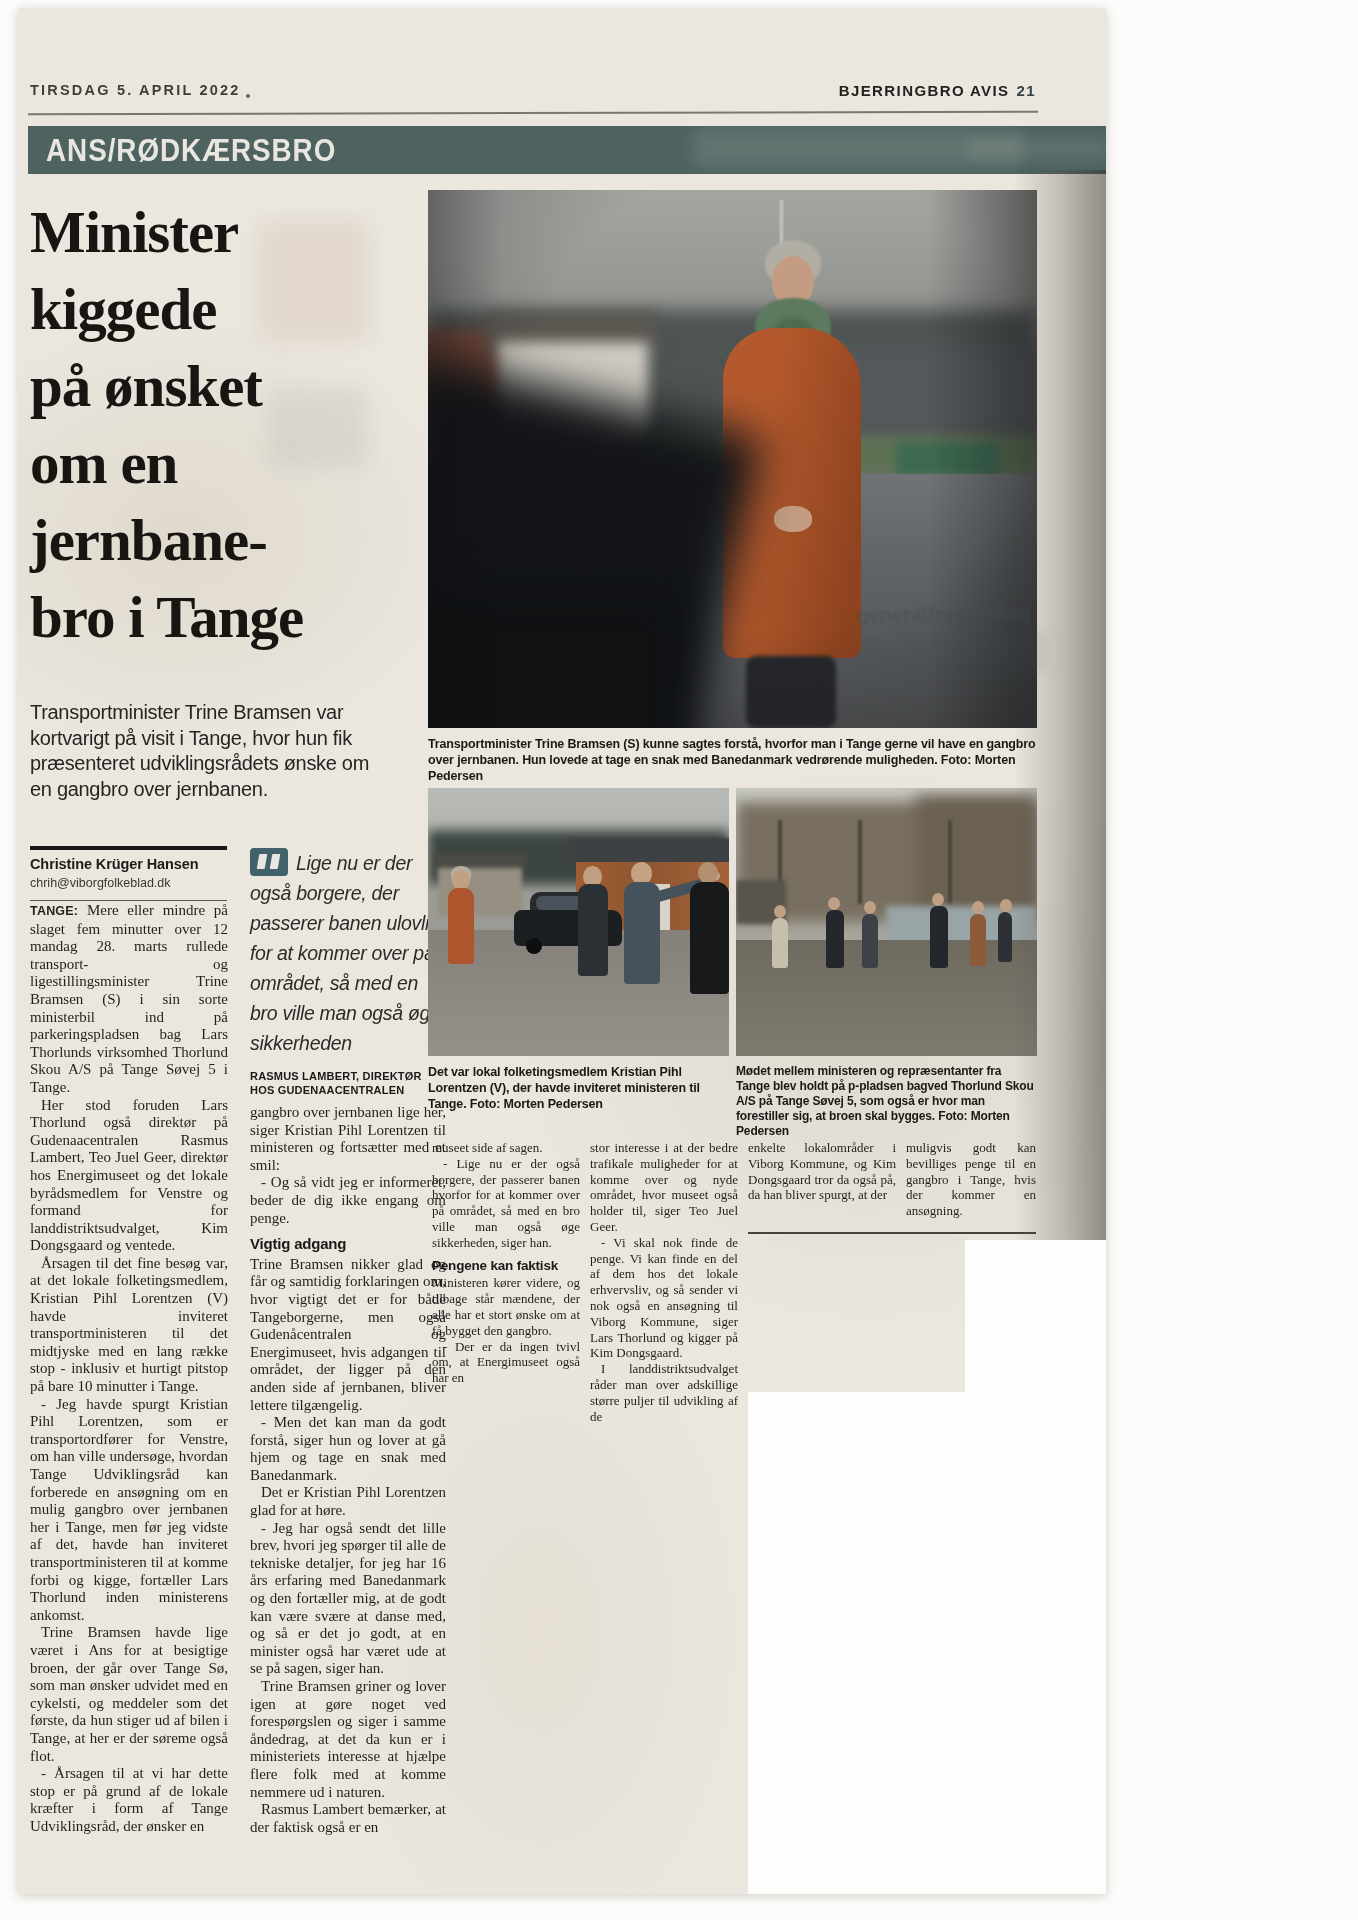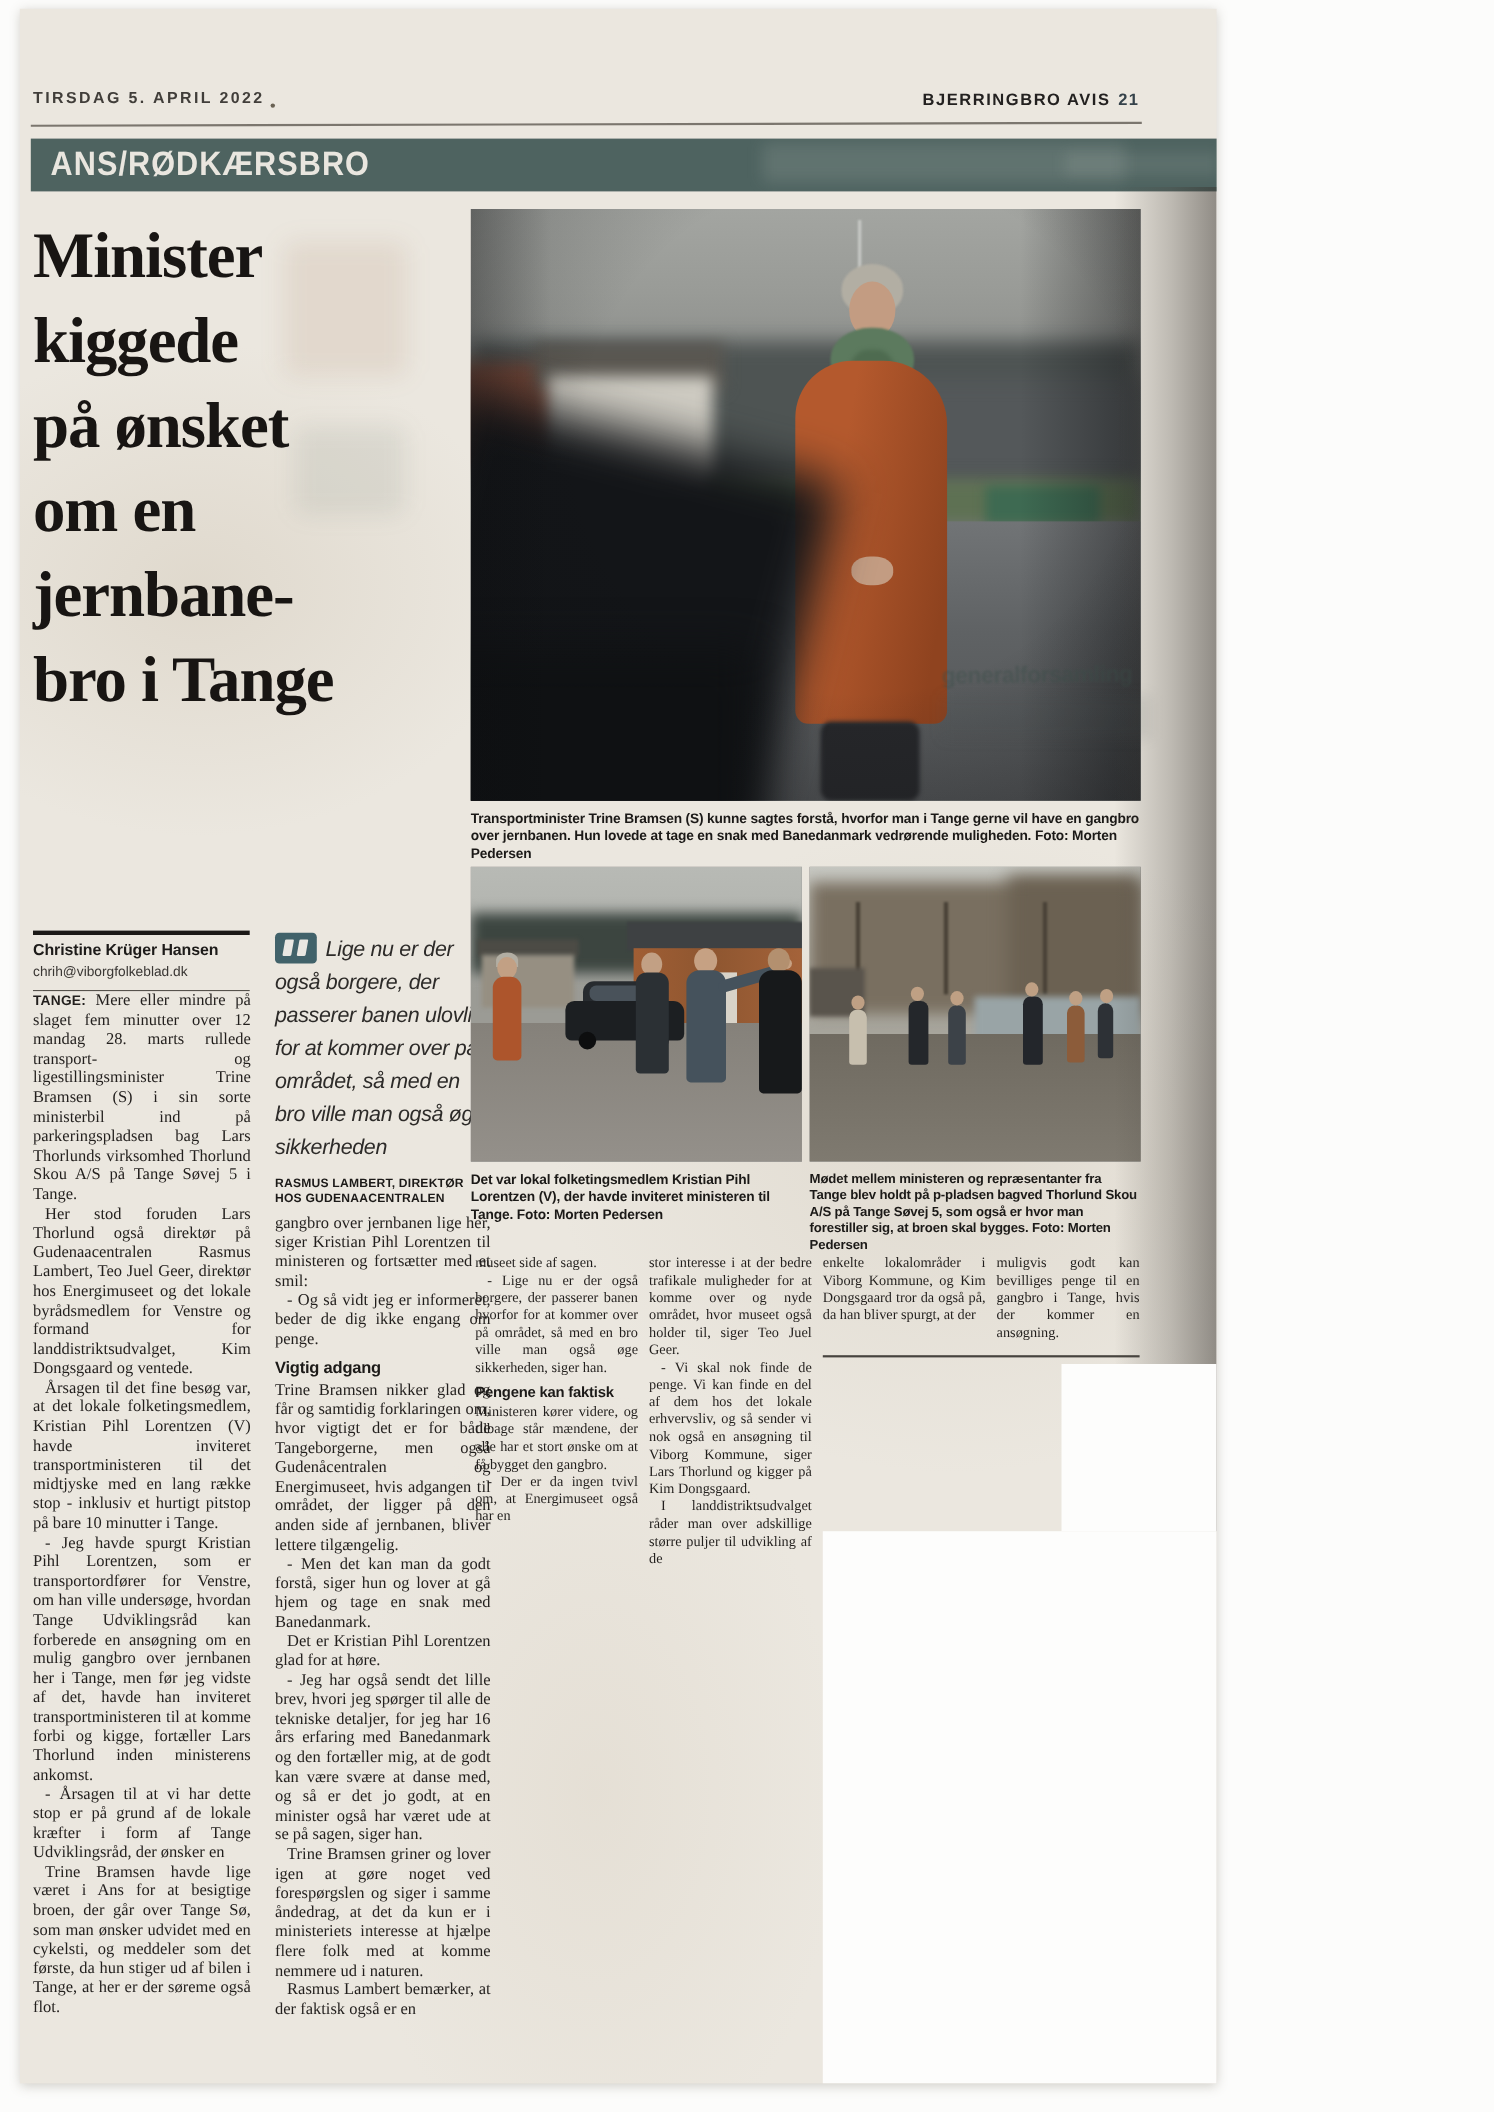--- a/index.html
+++ b/index.html
@@ -181,36 +181,37 @@
 
   <div class="abs headline">
     <div>Minister</div>
     <div>kiggede</div>
     <div>på ønsket</div>
     <div>om en</div>
     <div>jernbane-</div>
     <div>bro i Tange</div>
   </div>
 
+  <div class="abs standfirst">Transportminister Trine Bramsen var kortvarigt på visit i Tange, hvor hun fik præsenteret udviklingsrådets ønske om en gangbro over jernbanen.</div>
 
   <div class="abs ghost-headline"></div>
   <div class="abs ghost-headline2"></div>
 
   <div class="abs rule-thick"></div>
   <div class="abs byline-name">Christine Krüger Hansen</div>
   <div class="abs byline-email">chrih@viborgfolkeblad.dk</div>
   <div class="abs rule-thin"></div>
 
   <div class="abs body-text col1">
     <p><span class="lead-in">TANGE:</span><span> Mere eller mindre på slaget fem minutter over 12 mandag 28. marts rullede transport- og ligestillingsminister Trine Bramsen (S) i sin sorte ministerbil ind på parkeringspladsen bag Lars Thorlunds virksomhed Thorlund Skou A/S på Tange Søvej 5 i Tange.</span></p>
     <p class="ind">Her stod foruden Lars Thorlund også direktør på Gudenaacentralen Rasmus Lambert, Teo Juel Geer, direktør hos Energimuseet og det lokale byrådsmedlem for Venstre og formand for landdistriktsudvalget, Kim Dongsgaard og ventede.</p>
     <p class="ind">Årsagen til det fine besøg var, at det lokale folketingsmedlem, Kristian Pihl Lorentzen (V) havde inviteret transportministeren til det midtjyske med en lang række stop - inklusiv et hurtigt pitstop på bare 10 minutter i Tange.</p>
     <p class="ind">- Jeg havde spurgt Kristian Pihl Lorentzen, som er transportordfører for Venstre, om han ville undersøge, hvordan Tange Udviklingsråd kan forberede en ansøgning om en mulig gangbro over jernbanen her i Tange, men før jeg vidste af det, havde han inviteret transportministeren til at komme forbi og kigge, fortæller Lars Thorlund inden ministerens ankomst.</p>
+    <p class="ind">Trine Bramsen havde lige været i Ans for at besigtige broen, der går over Tange Sø, som man ønsker udvidet med en cykelsti, og meddeler som det første, da hun stiger ud af bilen i Tange, at her er der søreme også flot.</p>
     <p class="ind">- Årsagen til at vi har dette stop er på grund af de lokale kræfter i form af Tange Udviklingsråd, der ønsker en</p>
-    <p class="ind">Trine Bramsen havde lige været i Ans for at besigtige broen, der går over Tange Sø, som man ønsker udvidet med en cykelsti, og meddeler som det første, da hun stiger ud af bilen i Tange, at her er der søreme også flot.</p>
   </div>
 
   <div class="abs pullquote">
     <div class="pq-icon"></div>
     <div class="pq-text">Lige nu er der også borgere, der passerer banen ulovligt for at kommer over på området, så med en bro ville man også øge sikkerheden</div>
     <div class="pq-attr">RASMUS LAMBERT, DIREKTØR HOS GUDENAACENTRALEN</div>
   </div>
 
   <div class="abs body-text col2">
     <p>gangbro over jernbanen lige her, siger Kristian Pihl Lorentzen til ministeren og fortsætter med et smil:</p>

